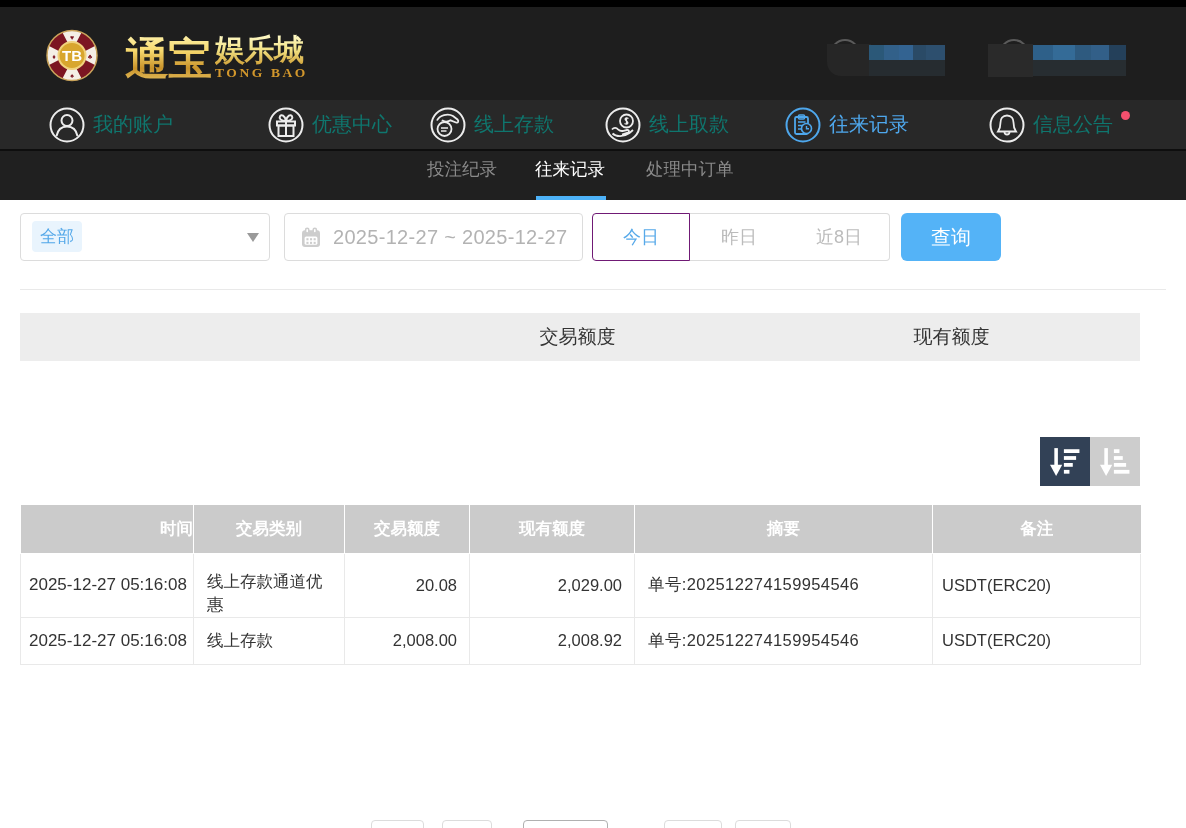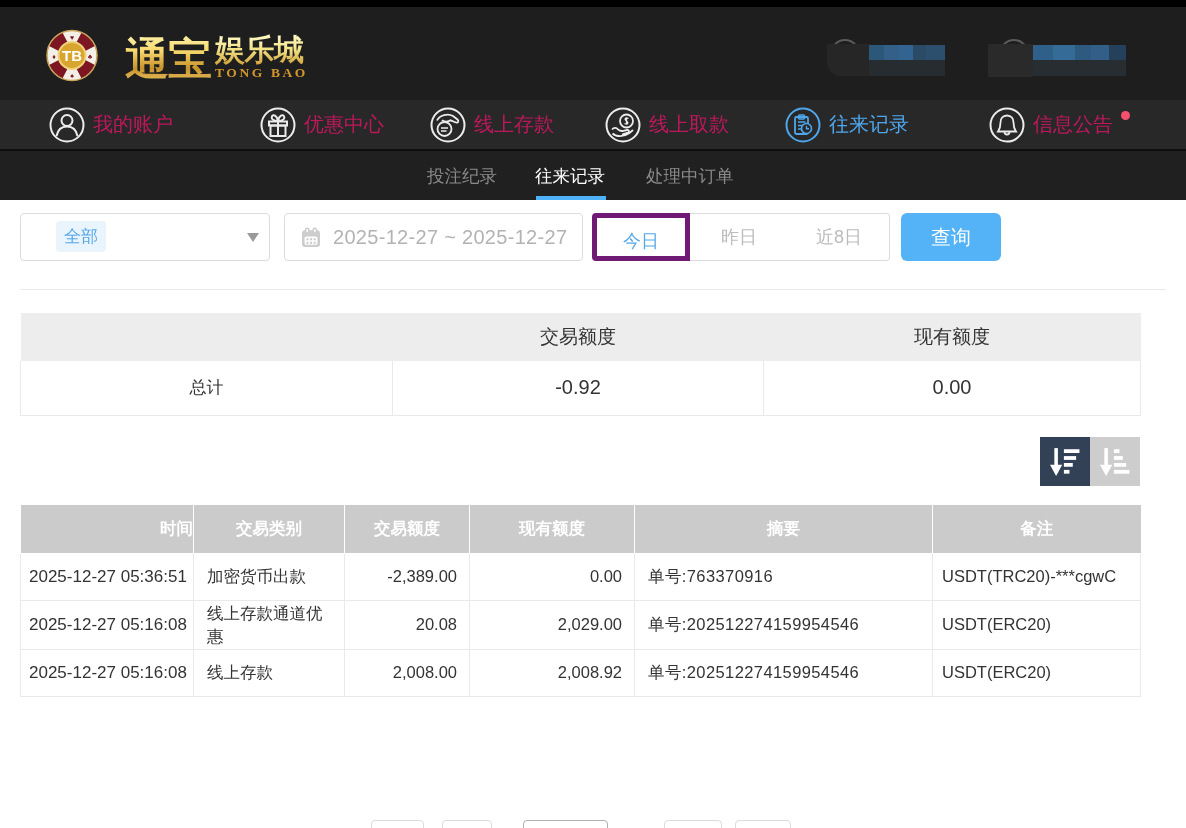--- a/index.html
+++ b/index.html
@@ -22,37 +22,37 @@
 .gold2 { font-weight:bold; font-size:30px; letter-spacing:-0.5px;
   background:linear-gradient(180deg,#fdf7c2 10%,#f3e386 50%,#d2a53c 95%);
   -webkit-background-clip:text; background-clip:text; color:transparent; }
 .gold3 { font-family:"Liberation Serif", serif; font-weight:bold; font-size:13.5px; letter-spacing:2.6px; color:#d2972c; }
 
 
 .blurcirc { border:2px solid #5a5a5a; border-radius:50%; width:30px; height:30px; }
 .bblk { position:absolute; }
 
 
-.navitem { position:absolute; top:100px; height:49px; display:flex; align-items:center; color:#be185d; font-size:20px; }
+.navitem { position:absolute; top:100px; height:49px; display:flex; align-items:center; color:#0f766e; font-size:20px; }
 .navitem svg { margin-right:8px; }
 .navitem.active { color:#4ea7ec; }
 
 
-.tab { position:absolute; top:152px; height:37px; line-height:49px; font-size:17.5px; color:#8a8a8a; }
+.tab { position:absolute; top:145px; height:37px; line-height:49px; font-size:17.5px; color:#8a8a8a; }
 .tab.active { color:#fff; }
 #tabline { left:536px; top:196px; width:70px; height:4px; background:#4db2f8; }
 
 
 #selbox { left:20px; top:213px; width:250px; height:48px; background:#fff; border:1px solid #dcdcdc; border-radius:4px; }
-#seltag { left:32px; top:221px; width:50px; height:31px; background:#e9f4fd; border-radius:4px; color:#54a8e9; font-size:17px; text-align:center; line-height:31px;margin-left:24px; }
+#seltag { left:32px; top:221px; width:50px; height:31px; background:#e9f4fd; border-radius:4px; color:#54a8e9; font-size:17px; text-align:center; line-height:31px; }
 #selarrow { left:247px; top:233px; width:0; height:0; border-left:6px solid transparent; border-right:6px solid transparent; border-top:9px solid #9a9a9a; }
 #datebox { left:284px; top:213px; width:299px; height:48px; background:#fff; border:1px solid #dcdcdc; border-radius:4px; }
 #datetext { left:333px; top:213px; height:48px; line-height:48px; color:#b3b3b3; font-size:20px; letter-spacing:0.3px; }
 .daybtn { position:absolute; top:213px; height:48px; background:#fff; border:1px solid #dcdcdc; font-size:18px; line-height:46px; text-align:center; color:#bbbbbb; }
-#btn-today { left:592px; width:98px; border:5px solid #701a75; color:#57a9e9; border-radius:4px 0 0 4px; z-index:2; }
+#btn-today { left:592px; width:98px; border:1px solid #701a75; color:#57a9e9; border-radius:4px 0 0 4px; z-index:2; }
 #btn-yest { left:689px; width:101px; border-left:none; }
 #btn-8d { left:789px; width:101px; border-left:none; border-radius:0 4px 4px 0; }
 #btn-query { left:901px; top:213px; width:100px; height:48px; background:#54b3f7; border-radius:6px; color:#fff; font-size:20px; text-align:center; line-height:48px; }
 #hr1 { left:20px; top:289px; width:1146px; height:1px; background:#e9e9e9; }
 
 
 #sum { left:20px; top:313px; width:1120px; }
 #sum .h { height:48px; background:#ededed; }
 #sum .h td { font-size:19px; color:#333; text-align:center; }
 #sum .b td { height:54px; background:#fff; font-size:20px; color:#333; text-align:center; border:1px solid #e9e9e9; border-top:none; }
@@ -123,21 +123,21 @@
 <div class="bblk" style="left:988px;top:44px;width:45px;height:33px;background:#2a2a2a;"></div>
 <div class="bblk" style="left:1033px;top:45px;width:93px;height:15px;background:linear-gradient(90deg,#2e6089 0 22%,#346b97 22% 45%,#2e5a7f 45% 62%,#325f88 62% 82%,#24405a 82% 100%);"></div>
 <div class="bblk" style="left:1033px;top:60px;width:93px;height:16px;background:#272d31;"></div>
 
 <div class="navitem" style="left:49px;">
   <svg width="36" height="36" viewBox="0 0 36 36" fill="none" stroke="#ececec" stroke-width="2">
     <circle cx="18" cy="18" r="16.5"></circle>
     <circle cx="18" cy="13.5" r="5.5"></circle>
     <path d="M 7.5,29 C 9,21.5 14,19.5 18,19.5 C 22,19.5 27,21.5 28.5,29"></path>
   </svg>我的账户</div>
-<div class="navitem" style="left:260px;">
+<div class="navitem" style="left:268px;">
   <svg width="36" height="36" viewBox="0 0 36 36" fill="none" stroke="#ececec" stroke-width="2">
     <circle cx="18" cy="18" r="16.5"></circle>
     <rect x="9" y="14.5" width="18" height="4"></rect>
     <rect x="10.5" y="18.5" width="15" height="10.5"></rect>
     <line x1="18" y1="14.5" x2="18" y2="29"></line>
     <path d="M 18,14 C 12.5,14 10.8,11.2 12,9.2 C 13.2,7.2 17,8.3 18,14 C 19,8.3 22.8,7.2 24,9.2 C 25.2,11.2 23.5,14 18,14 Z"></path>
   </svg>优惠中心</div>
 <div class="navitem" style="left:430px;">
   <svg width="36" height="36" viewBox="0 0 36 36" fill="none" stroke="#ececec" stroke-width="2">
     <circle cx="18" cy="18" r="16.5"></circle>
@@ -204,25 +204,20 @@
       <col style="width:372px">
       <col style="width:371px">
       <col style="width:377px">
     </colgroup>
   <tbody>
       <tr class="h">
         <td></td>
         <td>交易额度</td>
         <td>现有额度</td>
       </tr>
-  <tr class="b">
-        <td style="font-size:17px">总计</td>
-        <td>-0.92</td>
-        <td>0.00</td>
-      </tr>
 </tbody>
   </table>
 
 <div class="abs" id="sort1">
   <svg class="sicon" width="32" height="30" viewBox="0 0 28 27">
     <g fill="#fff">
       <rect x="4.4" y="1" width="3.2" height="17"></rect>
       <path d="M 0.5,16 h11 L 6,26 Z"></path>
       <rect x="13" y="2" width="14" height="3.4"></rect>
       <rect x="13" y="8.2" width="11" height="3.4"></rect>
@@ -255,31 +250,23 @@
     </colgroup>
   <tbody>
       <tr>
         <th>时间</th>
         <th>交易类别</th>
         <th>交易额度</th>
         <th>现有额度</th>
         <th>摘要</th>
         <th>备注</th>
       </tr>
-  <tr class="r">
-        <td class="c1">2025-12-27 05:36:51</td>
-        <td class="c2">加密货币出款</td>
-        <td class="num">-2,389.00</td>
-        <td class="num">0.00</td>
-        <td class="c5">单号:763370916</td>
-        <td class="c6">USDT(TRC20)-***cgwC</td>
-      </tr>
   <tr style="height:48px">
         <td class="c1">2025-12-27 05:16:08</td>
-        <td class="c2" style="line-height:23px;padding-top:1px;padding-bottom:1px;">线上存款通道优惠</td>
+        <td class="c2" style="line-height:23px;padding-top:16px;padding-bottom:1px;">线上存款通道优惠</td>
         <td class="num">20.08</td>
         <td class="num">2,029.00</td>
         <td class="c5">单号:202512274159954546</td>
         <td class="c6">USDT(ERC20)</td>
       </tr>
   <tr class="r">
         <td class="c1">2025-12-27 05:16:08</td>
         <td class="c2">线上存款</td>
         <td class="num">2,008.00</td>
         <td class="num">2,008.92</td>

